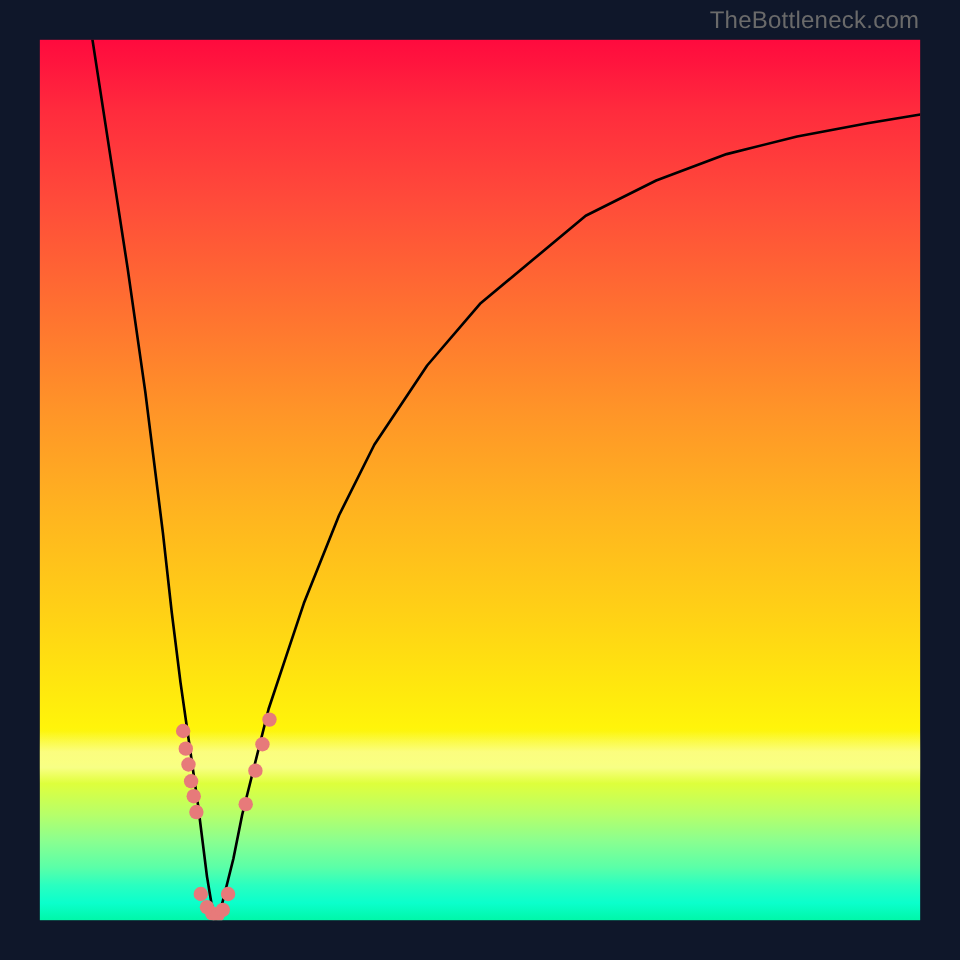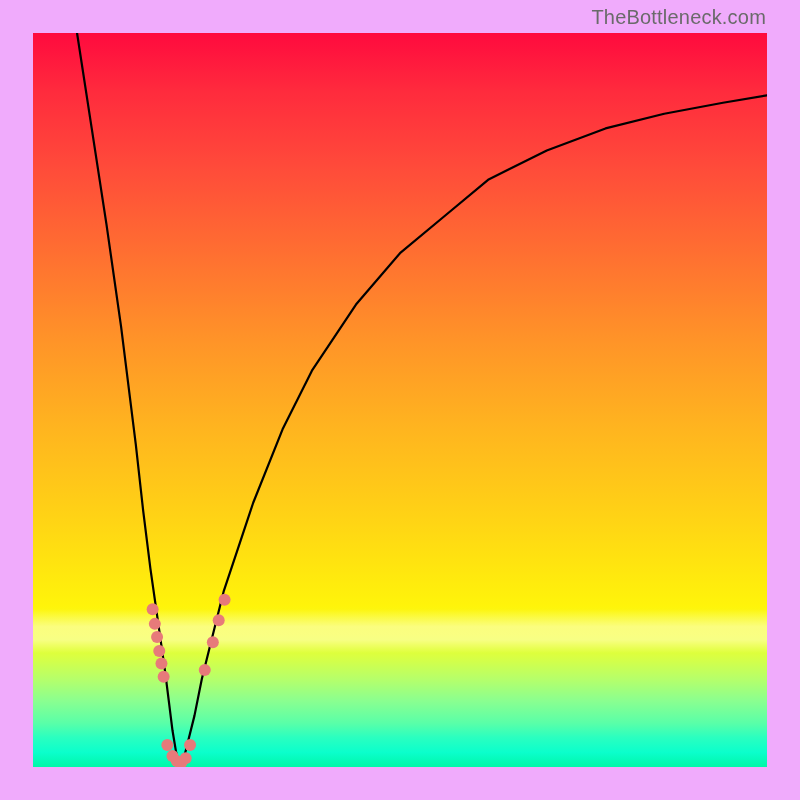--- a/index.html
+++ b/index.html
@@ -10,21 +10,21 @@
     overflow: hidden;
     background: #000;
     font-family: Arial, Helvetica, sans-serif;
   }
   .frame {
     position: absolute;
     top: 0;
     left: 0;
     width: 800px;
     height: 800px;
-    background: #f0abfc;
+    background: #0f172a;
   }
   .plot {
     position: absolute;
     top: 33px;
     left: 33px;
     width: 734px;
     height: 734px;
     overflow: hidden;
   }
   .gradient {

